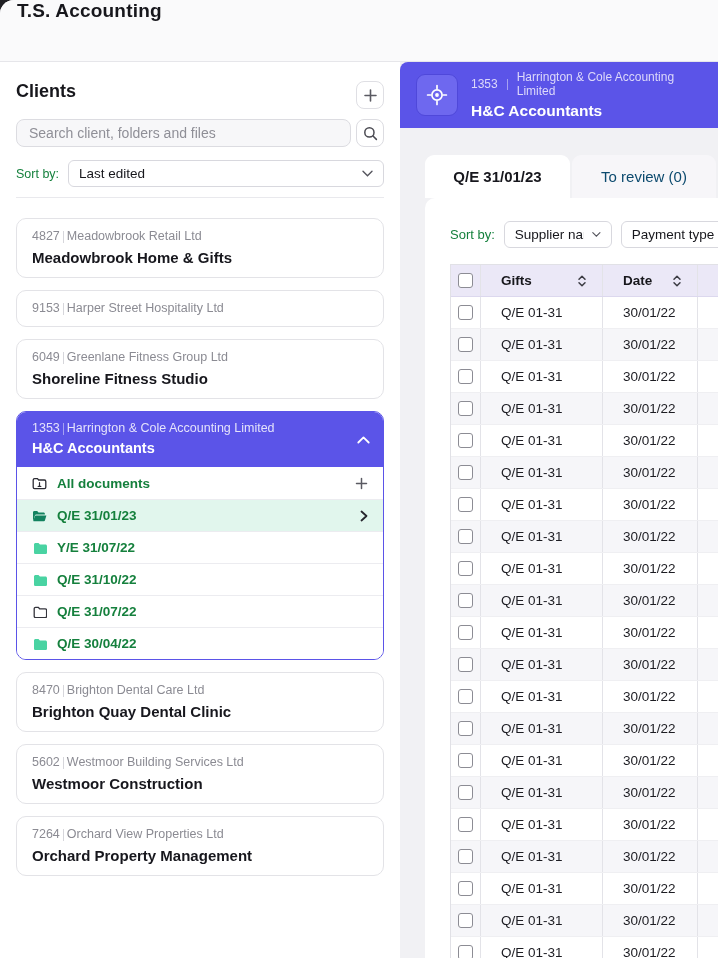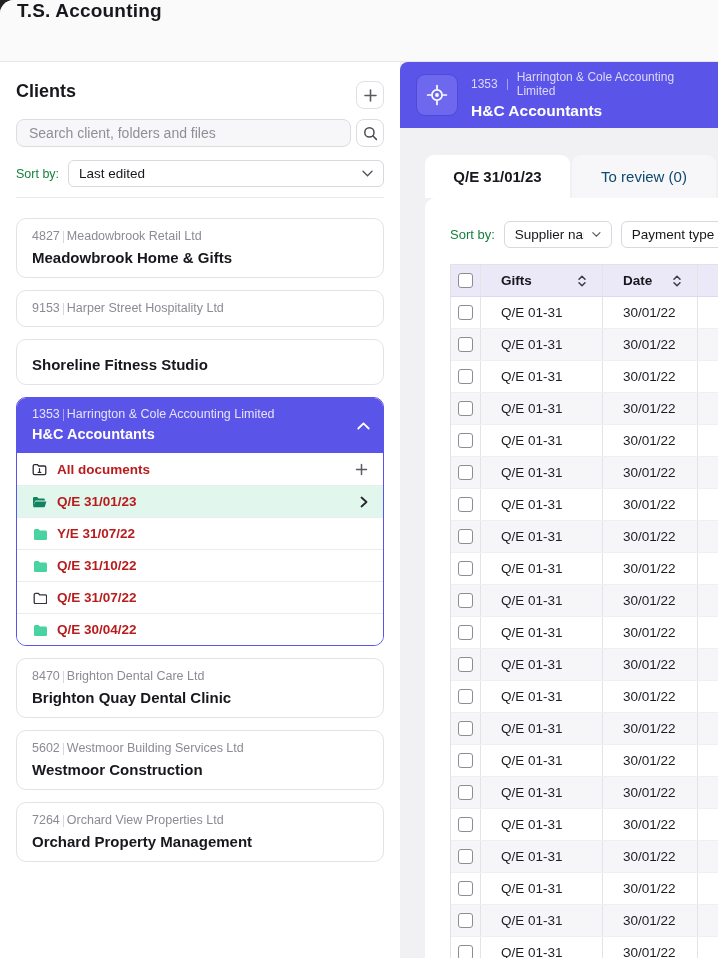--- a/index.html
+++ b/index.html
@@ -64,21 +64,21 @@
   
   .client-card.selected{ padding:0; border:1.5px solid #5b54e8; overflow:hidden; }
   .sel-head{ position:relative; background:#5b54e8; padding:9px 15px 11px 15px; }
   .sel-head .card-meta{ color:#e4e2fb; }
   .sel-head .vbar{ background:rgba(255,255,255,.45); }
   .sel-head .card-name{ color:#fff; font-size:14.5px; margin-top:5px; }
   .sel-chevron{ position:absolute; right:13px; top:50%; transform:translateY(-50%); display:flex; }
   .tree-row{
     height:32px; display:flex; align-items:center; gap:10px; padding:0 15px;
     background:#fff; border-top:1px solid #ececf0; cursor:pointer;
-    font-size:13.5px; font-weight:600; color:#b91c1c;
+    font-size:13.5px; font-weight:600; color:#15803d;
   }
   .tree-row:first-of-type{ border-top:none; }
   .tree-row.active{ background:#e1f6ed; }
   .tree-row .icon{ display:flex; flex:none; width:15px; justify-content:center; }
   .tree-row .spacer{ flex:1; }
   .tree-trailing{ display:flex; flex:none; }
 
   
   .main{ flex:1; min-width:0; background:#f1f1f4; display:flex; flex-direction:column; min-height:0; }
   .panel-head{
@@ -187,20 +187,25 @@
 
   <div class="client-card">
     <div class="card-meta">
       <span class="c-code">9153</span>
       <span class="vbar"></span>
       <span class="c-company">Harper Street Hospitality Ltd</span>
     </div>
   </div>
 
   <div class="client-card">
+    <div class="card-meta">
+      <span class="c-code">6049</span>
+      <span class="vbar"></span>
+      <span class="c-company">Greenlane Fitness Group Ltd</span>
+    </div>
     <div class="card-name c-name">Shoreline Fitness Studio</div>
   </div>
 
   <div class="client-card selected">
     <div class="sel-head">
       <div class="card-meta">
         <span class="c-code">1353</span>
         <span class="vbar"></span>
         <span class="c-company">Harrington &amp; Cole Accounting Limited</span>
       </div>

